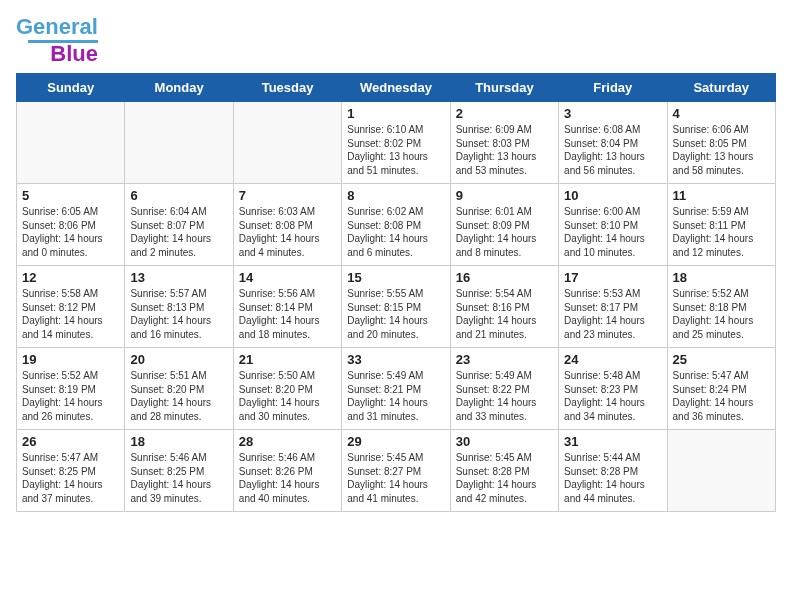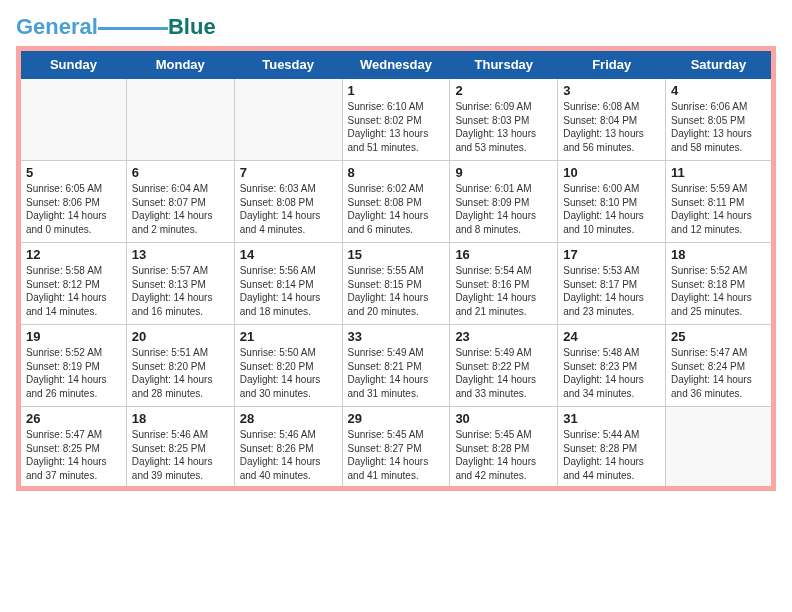--- a/index.html
+++ b/index.html
@@ -11,22 +11,22 @@
       padding: 16px;
     }
     .header {
       display: flex;
       justify-content: space-between;
       align-items: flex-start;
       margin-bottom: 8px;
     }
     .logo {
       display: flex;
-      flex-direction: row;
-      align-items: center;
+      flex-direction: column;
+      align-items: flex-end;
     }
     .logo-text {
       font-size: 22px;
       font-weight: bold;
       color: #1a3a6b;
       line-height: 1;
     }
     .logo-text span {
       color: #4a9fd4;
     }
@@ -45,21 +45,21 @@
       color: #1a3a6b;
     }
     .location {
       font-size: 15px;
       color: #333;
       margin-top: 2px;
     }
     .calendar {
       width: 100%;
       border-collapse: collapse;
-      border: 5px solid #fca5a5;
+      border: 1px solid #fca5a5;
     }
     .calendar th {
       background: #1a5fa8;
       color: #fff;
       text-align: center;
       font-size: 13px;
       font-weight: bold;
       padding: 6px 4px;
       border: 1px solid #1a5fa8;
     }
@@ -90,21 +90,21 @@
   </style>
 </head>
 <body>
 
 <div class="header">
   <div class="logo">
     <div class="logo-text">
       <span>General</span>
     </div>
     <div class="logo-underline"></div>
-    <div class="logo-text" style="color:#0f766e;">Blue</div>
+    <div class="logo-text" style="color:#a21caf;">Blue</div>
   </div>
   <div class="title-area">
     <div class="month-year"></div>
     <div class="location"></div>
   </div>
 </div>
 
 <table class="calendar">
   <thead>
     <tr>

